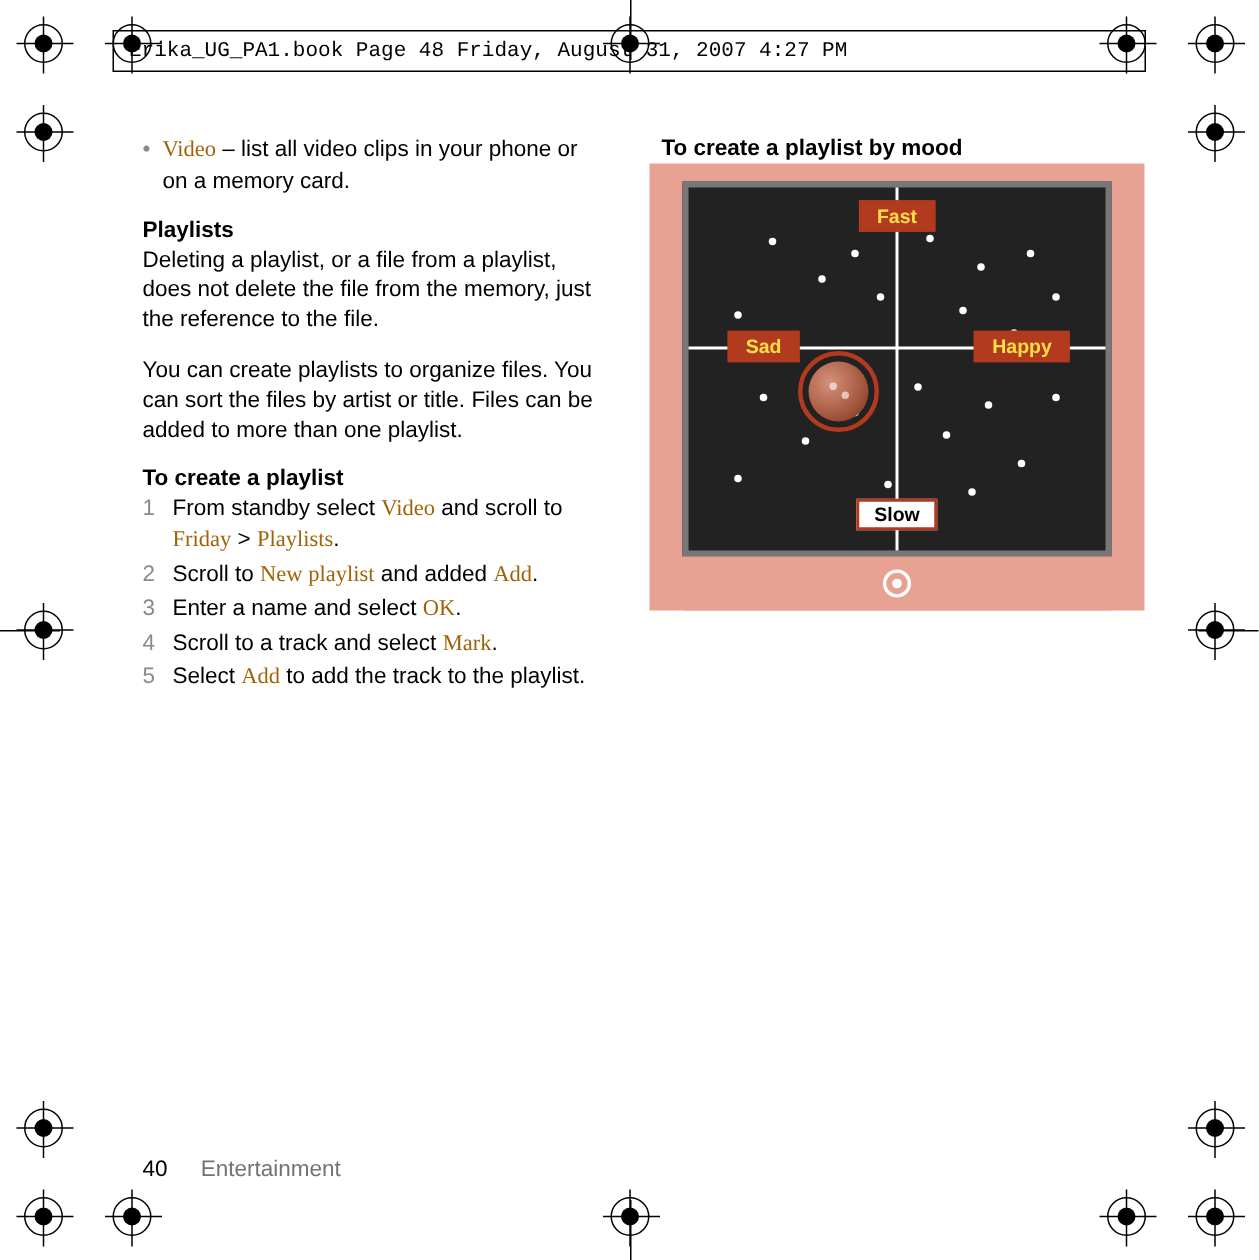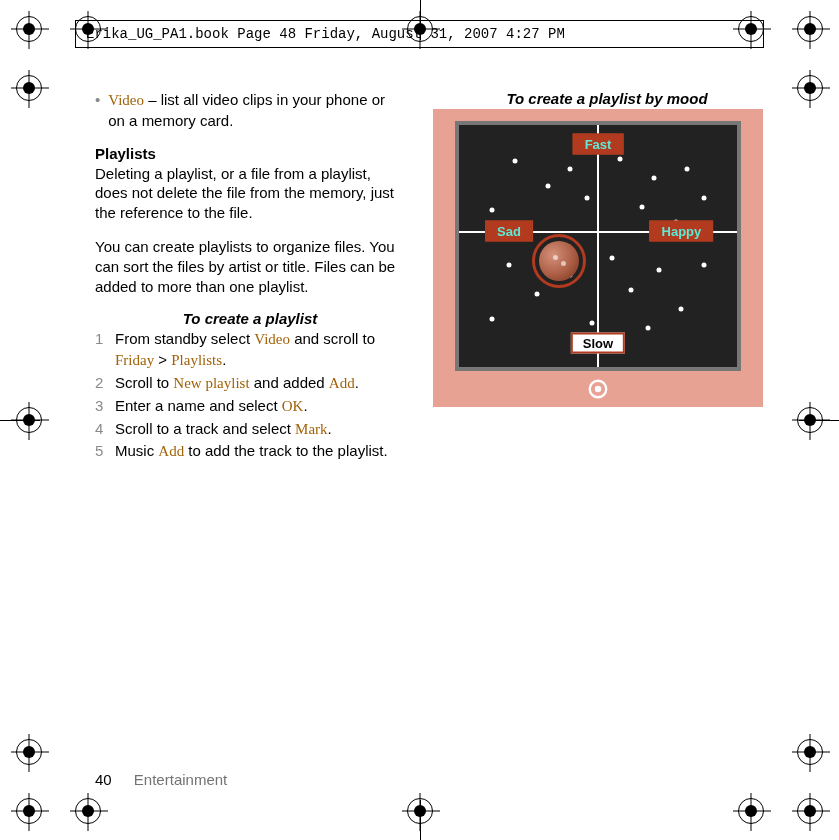--- a/index.html
+++ b/index.html
@@ -45,21 +45,21 @@
     gap: 28px;
   }
   .col { flex: 1; }
   .col-left { max-width: 310px; }
   .col-right { max-width: 340px; }
   .bullet-row { display: flex; gap: 8px; margin-bottom: 6px; }
   .bullet-dot { color: #888; font-size: 15px; line-height: 1.3; }
   .red { color: #a16207; font-family: Liberation Serif, serif; }
   .para { margin-bottom: 14px; line-height: 1.32; }
   .section-h { font-weight: bold; margin-bottom: 2px; }
-  .ital-h { font-style: italic; font-weight: bold; margin-bottom: 2px; text-align: center; }
+  .ital-h { font-weight: bold; margin-bottom: 2px; }
   .num-list { list-style: none; }
   .num-list li { display: flex; gap: 8px; margin-bottom: 2px; line-height: 1.32; }
   .num { color: #8a8a8a; width: 12px; flex-shrink: 0; }
   .footer {
     position: absolute;
     left: 95px; bottom: 52px;
     font-size: 15px;
   }
   .footer .pg { font-weight: normal; margin-right: 18px; }
   .footer .sec { color: #737373; }
@@ -85,21 +85,21 @@
     border: 2px solid #b13a1f;
     color: #000000;
     font-weight: bold;
     font-size: 13px;
     padding: 1px 10px;
     transform: translate(-50%,-50%);
     white-space: nowrap;
   }
   .mood-label.sel {
     background: #b13a1f;
-    color: #5eead4;
+    color: #fde047;
   }
   .cursor-ring {
     position: absolute;
     width: 54px; height: 54px;
     border: 3px solid #b13a1f;
     border-radius: 50%;
     transform: translate(-50%,-50%);
   }
   .cursor-ball {
     position: absolute;
@@ -214,21 +214,21 @@
       <li>
         <span class="num">3</span>
         <span><span>Enter a name and select </span><span class="red">OK</span><span>.</span></span>
       </li>
       <li>
         <span class="num">4</span>
         <span><span>Scroll to a track and select </span><span class="red">Mark</span><span>.</span></span>
       </li>
       <li>
         <span class="num">5</span>
-        <span><span>Music </span><span class="red">Add</span><span> to add the track to the playlist.</span><span></span></span>
+        <span><span>Select </span><span class="red">Add</span><span> to add the track to the playlist.</span><span></span></span>
       </li>
     </ol>
   </div>
 
   <div class="col col-right">
     <div class="ital-h" style="margin-left:8px;">To create a playlist by mood</div>
     <div class="phone-wrap">
       <div class="phone-border">
         <div class="axis-v"></div>
         <div class="axis-h"></div>

